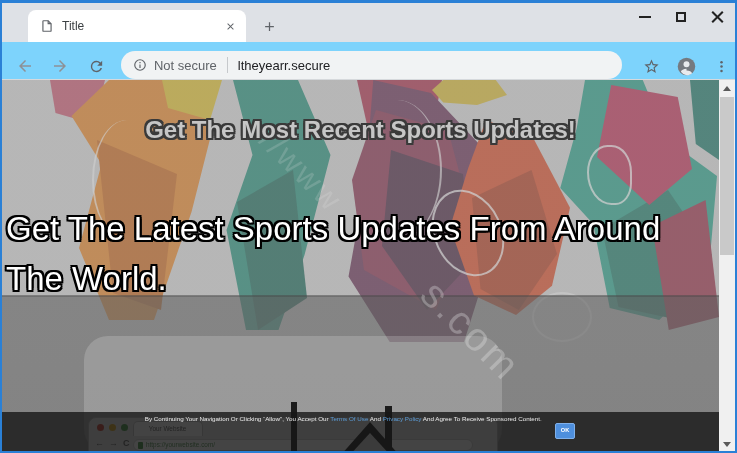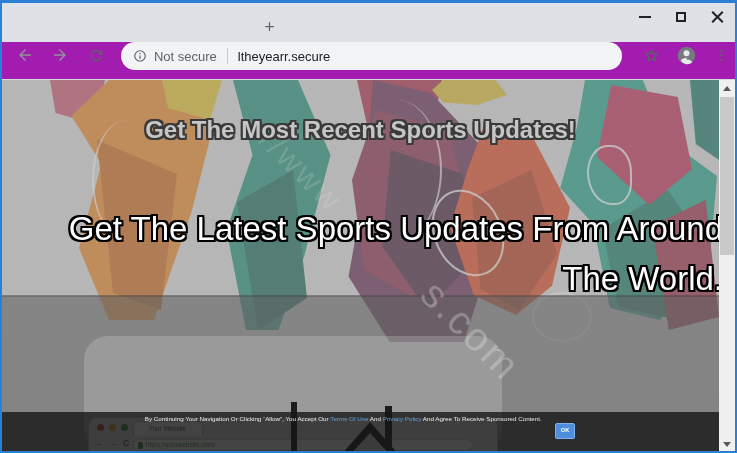--- a/index.html
+++ b/index.html
@@ -17,21 +17,21 @@
   .win-controls { position:absolute; right:0; top:0; display:flex; }
   .win-btn { width:36px; height:28px; display:flex; align-items:center; justify-content:center; }
   .glyph-min { width:12px; height:2px; background:#222; }
   .glyph-max { width:10px; height:10px; border:2px solid #222; }
   .glyph-close { position:relative; width:13px; height:13px; }
   .glyph-close::before,.glyph-close::after { content:""; position:absolute; left:-1px; top:5px; width:15px; height:2px; background:#222; }
   .glyph-close::before { transform:rotate(45deg); }
   .glyph-close::after  { transform:rotate(-45deg); }
 
   
-  .toolbar { position:relative; height:38px; background:#a21caf; border-bottom:1px solid #d6d9dc; display:flex; align-items:flex-start; }
+  .toolbar { position:relative; height:38px; background:#7dd3fc; border-bottom:1px solid #d6d9dc; display:flex; align-items:flex-end; }
   .nav-btn { width:26px; height:26px; margin-left:10px; display:flex; align-items:center; justify-content:center; }
   .omnibox { position:relative; margin-left:12px; width:508px; height:28px; background:#f1f3f4; border-radius:14px; display:flex; align-items:center; padding:0 12px; }
   .omni-sec { font-size:13px; color:#5f6368; margin-left:7px; white-space:nowrap; }
   .omni-div { width:1px; height:16px; background:#c6c9cc; margin:0 10px; }
   .omni-url { font-size:13px; color:#202124; white-space:nowrap; }
   .tb-right { display:flex; align-items:center; margin-left:8px; }
   .tb-icon { width:26px; height:26px; display:flex; align-items:center; justify-content:center; margin-left:9px; }
 
   
   .content { position:absolute; left:0; top:77px; width:717px; height:373px; background:#cfcfcf; overflow:hidden; }
@@ -44,21 +44,21 @@
     background:linear-gradient(to bottom, rgba(158,158,158,.50) 0px, rgba(158,158,158,.50) 215px, rgba(112,112,112,.78) 217px, rgba(112,112,112,.80) 100%); }
   .divider { position:absolute; left:0; top:215px; width:100%; height:2px; background:rgba(70,70,70,.45); z-index:3; }
 
   .watermark { position:absolute; z-index:3; color:rgba(240,240,240,.30); font-size:40px; letter-spacing:3px; transform:rotate(45deg); white-space:nowrap; }
   .wm-upper { left:238px; top:68px; font-size:32px; color:rgba(235,235,235,.18); }
   .wm-lower { left:408px; top:228px; }
 
   .hero-title { position:absolute; left:0; top:36px; width:100%; text-align:center; z-index:5;
     font-size:24px; font-weight:bold; color:#c6c6c6; white-space:nowrap;
     text-shadow:-2px -2px 0 #3a3a3a, 2px -2px 0 #3a3a3a, -2px 2px 0 #3a3a3a, 2px 2px 0 #3a3a3a, 0 2px 0 #3a3a3a, 0 -2px 0 #3a3a3a, 2px 0 0 #3a3a3a, -2px 0 0 #3a3a3a; }
-  .main-heading { position:absolute; left:4px; top:124px; width:100%; z-index:5; text-align:right;
+  .main-heading { position:absolute; left:4px; top:124px; width:100%; z-index:5; text-align:left;
     font-size:33px; color:#fff; line-height:50px;
     text-shadow:-2px -2px 0 #000, 2px -2px 0 #000, -2px 2px 0 #000, 2px 2px 0 #000, 0 2px 0 #000, 0 -2px 0 #000, 2px 0 0 #000, -2px 0 0 #000; }
   .main-heading div { white-space:nowrap; }
 
   .allow-wrap { position:absolute; left:0; top:220px; width:505px; z-index:5; text-align:center; }
   .allow-heading { font-size:28px; color:#909090; white-space:nowrap;
     text-shadow:-2px -2px 0 #383838, 2px -2px 0 #383838, -2px 2px 0 #383838, 2px 2px 0 #383838; }
   .allow-subtext { margin-top:7px; font-size:15.5px; color:#d9d9d9; white-space:nowrap;
     text-shadow:-1px -1px 0 #111, 1px -1px 0 #111, -1px 1px 0 #111, 1px 1px 0 #111; }
 
@@ -100,20 +100,32 @@
   .sb-thumb { position:absolute; left:1px; top:17px; width:14px; height:158px; background:#c9c9c9; }
 
   svg { display:block; }
 </style>
 </head>
 <body>
 
 <div class="window">
 
   <div class="tabstrip">
+    <div class="tab">
+      <svg class="tab-favicon" viewBox="0 0 24 24" fill="none" stroke="#5f6368" stroke-width="2">
+          <path d="M14 3H6a1 1 0 0 0-1 1v16a1 1 0 0 0 1 1h12a1 1 0 0 0 1-1V8l-5-5z"></path>
+          <path d="M14 3v5h5"></path>
+        </svg>
+      <span class="tab-title">Title</span>
+      <span class="tab-close">
+        <svg width="11" height="11" viewBox="0 0 24 24" fill="#5f6368">
+            <path d="M19 6.4L17.6 5 12 10.6 6.4 5 5 6.4 10.6 12 5 17.6 6.4 19 12 13.4 17.6 19 19 17.6 13.4 12z"></path>
+          </svg>
+      </span>
+    </div>
     <div class="newtab">
       <svg width="15" height="15" viewBox="0 0 24 24" fill="#5f6368">
           <path d="M19 13h-6v6h-2v-6H5v-2h6V5h2v6h6v2z"></path>
         </svg>
     </div>
     <div class="win-controls">
       <div class="win-btn">
           <div class="glyph-min"></div>
         </div>
       <div class="win-btn">

